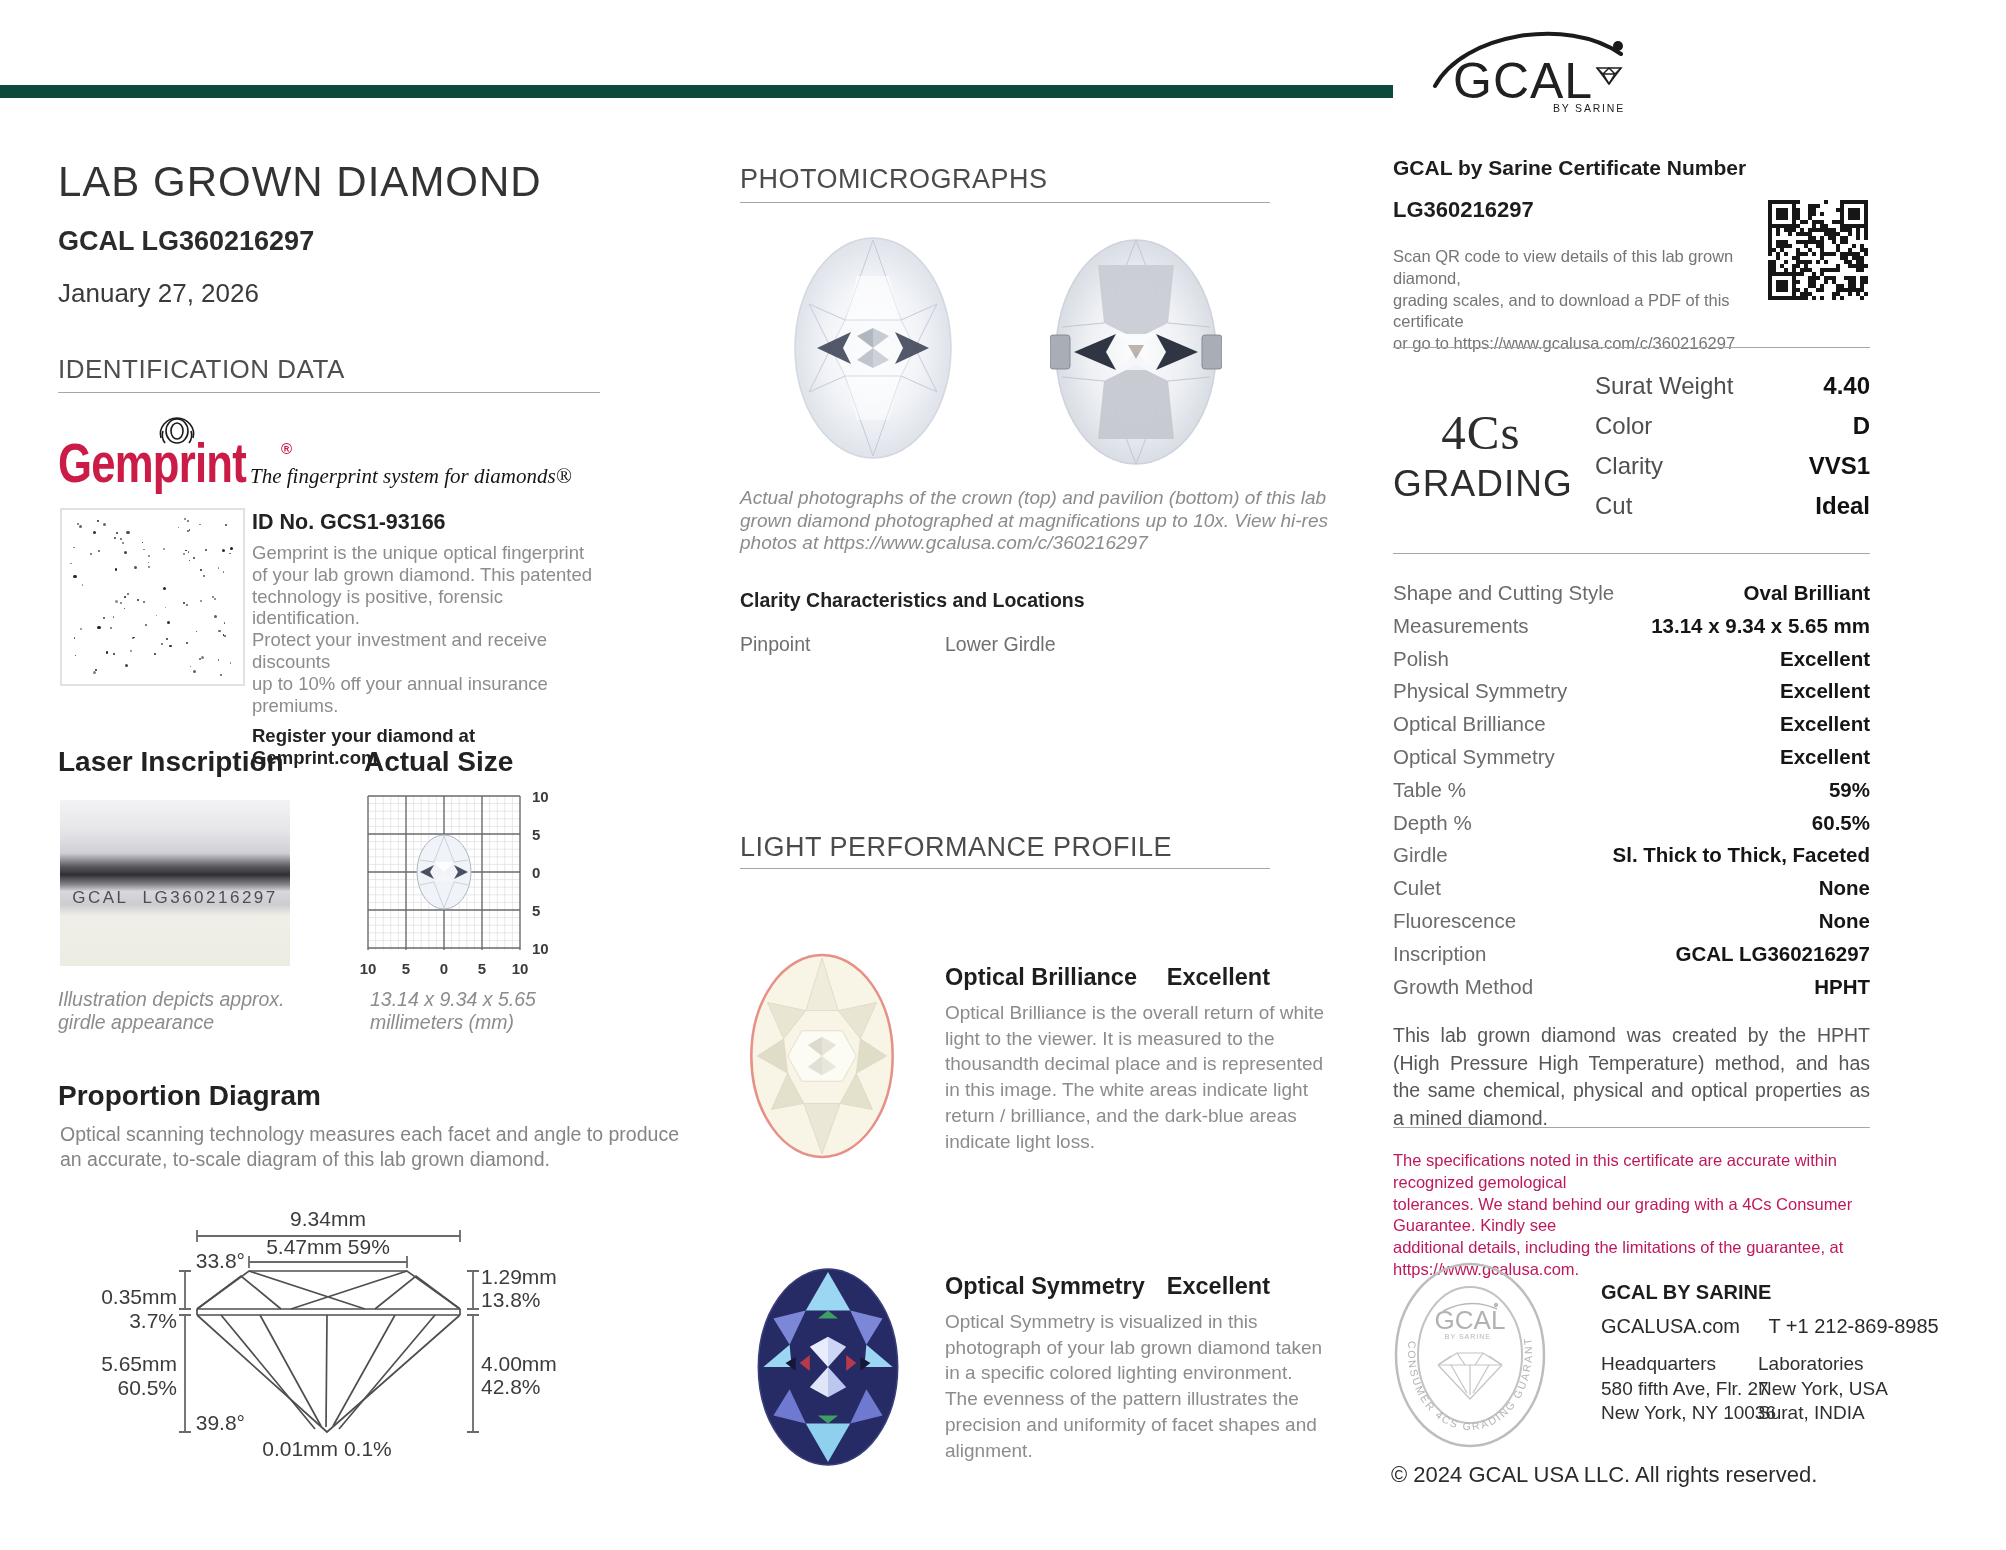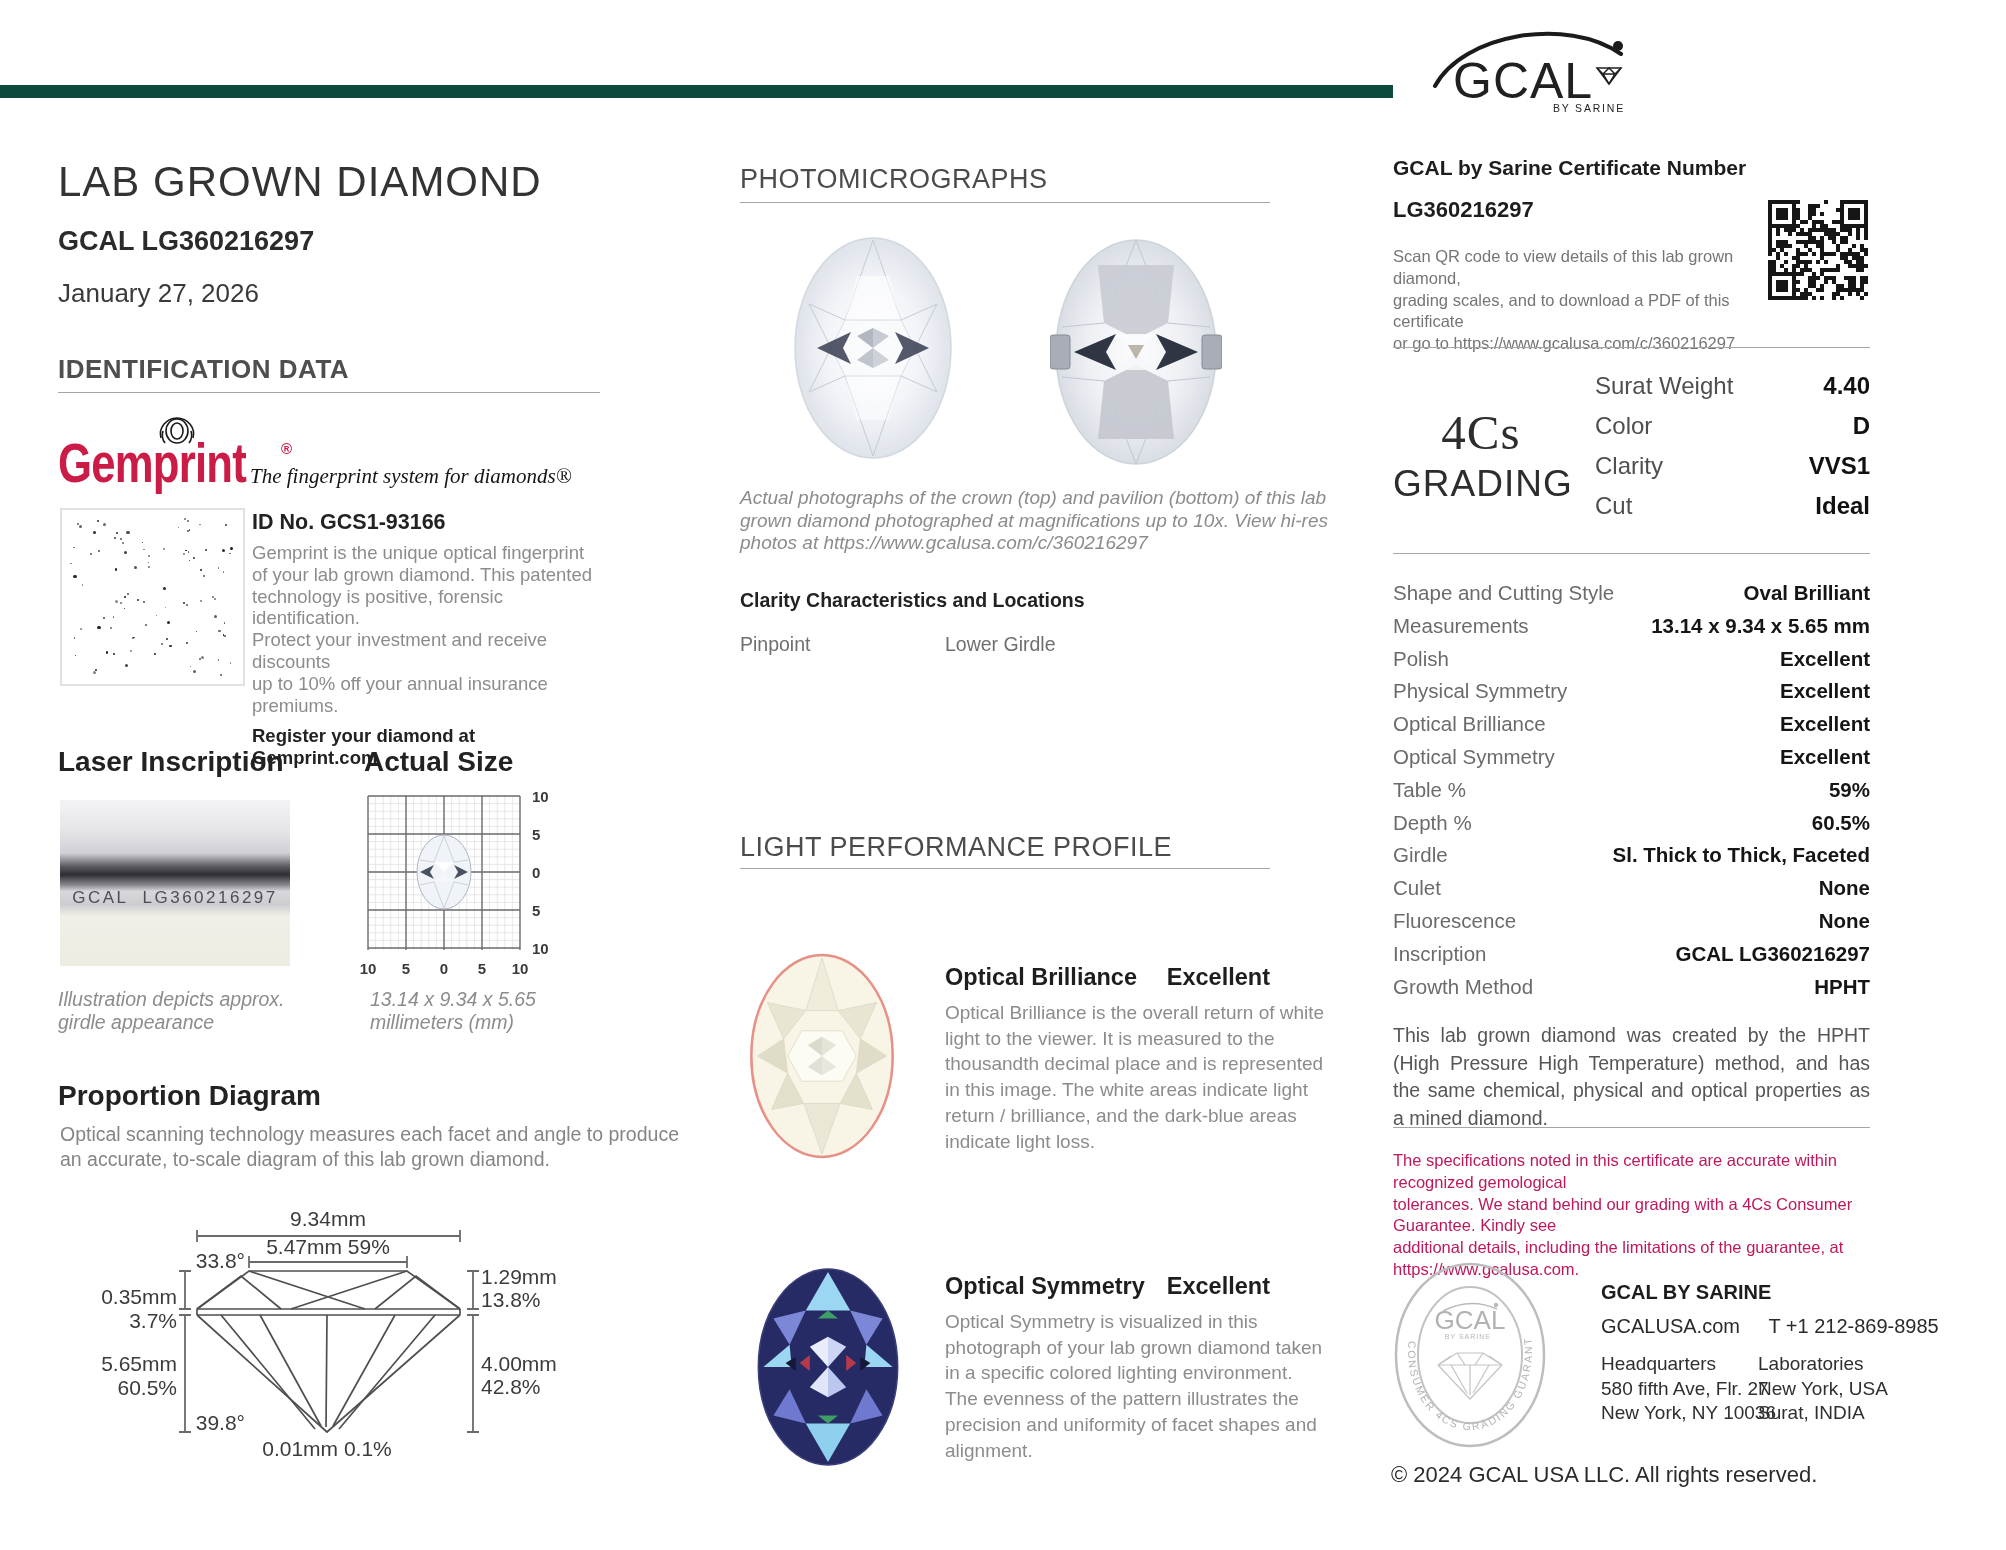--- a/index.html
+++ b/index.html
@@ -12,21 +12,21 @@
   .pre { white-space:pre-line; }
   .hr  { position:absolute; height:0; border-top:1px solid #a6a6a6; }
 
   
   .green-bar { position:absolute; left:0; top:85px; width:1393px; height:13px; background:#0b4a3c; }
 
   
   .main-title { left:58px; top:158px; font-size:42px; font-weight:300; letter-spacing:1px; color:#333; }
   .cert-id    { left:58px; top:226px; font-size:27px; font-weight:700; color:#2b2b2b; }
   .date       { left:58px; top:278px; font-size:26px; color:#3a3a3a; }
-  .sec-head   { font-size:26px; font-weight:700; letter-spacing:0.5px; color:#4e4e4e; }
+  .sec-head   { font-size:26px; font-weight:400; letter-spacing:0.5px; color:#4e4e4e; }
 
   .gemprint-word { font-size:56px; font-weight:700; color:#cb1c47; letter-spacing:-1px;
                    display:inline-block; transform:scaleX(.78); transform-origin:left bottom; }
   .gemprint-reg  { font-size:15px; font-weight:700; color:#cb1c47; vertical-align:28px; margin-left:-18px;}
   .tagline    { left:250px; top:464px; font-size:21px; font-style:italic; color:#141414; font-family:"Liberation Serif","DejaVu Serif",serif; }
 
   .dotbox { left:60px; top:508px; width:185px; height:178px; border:2px solid #e1e1e1; background:#fff; }
 
   .idno    { font-size:21.5px; font-weight:700; color:#222; }
   .idbody  { margin-top:7px; font-size:18.5px; line-height:21.8px; color:#8c8c8c; }

